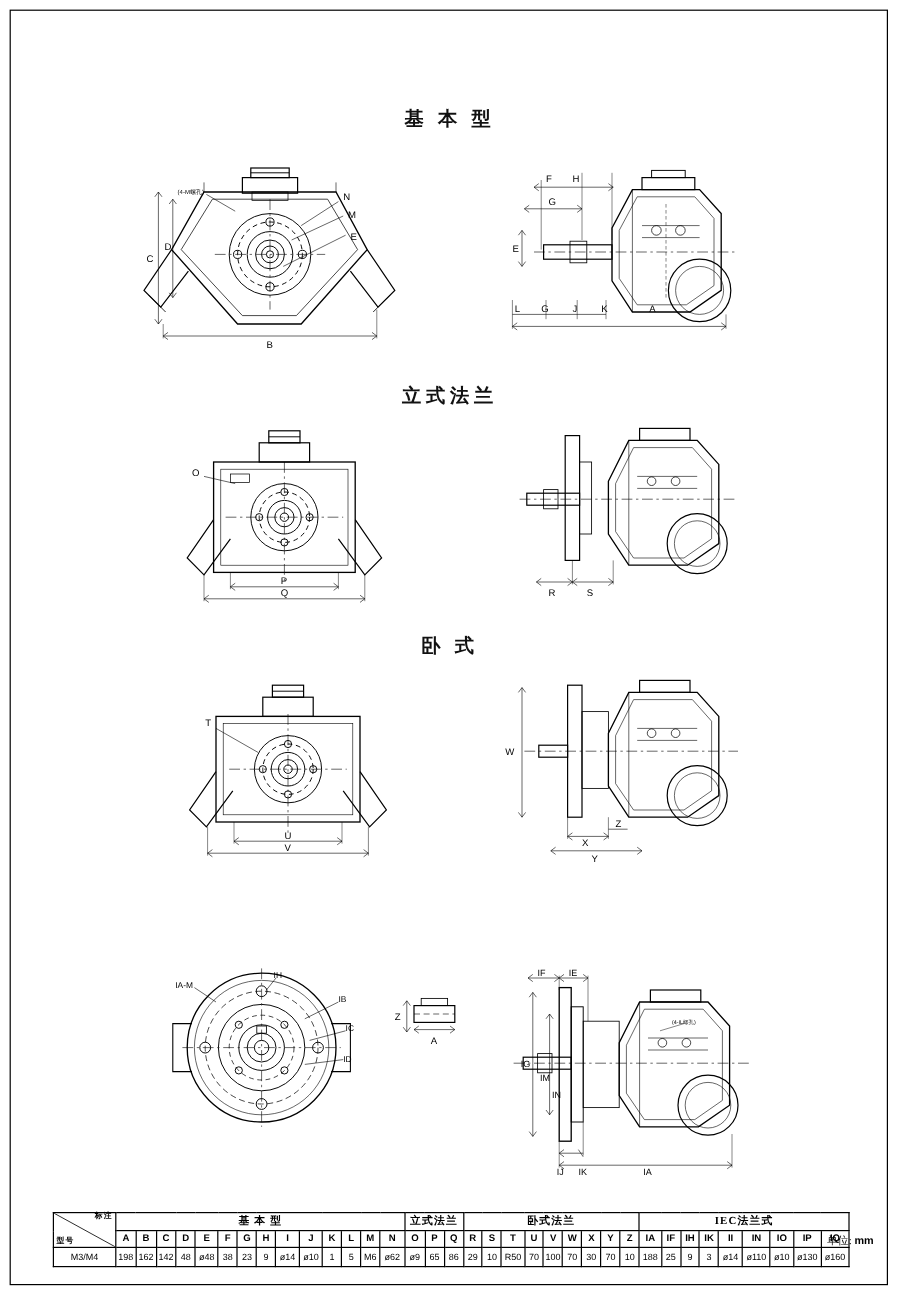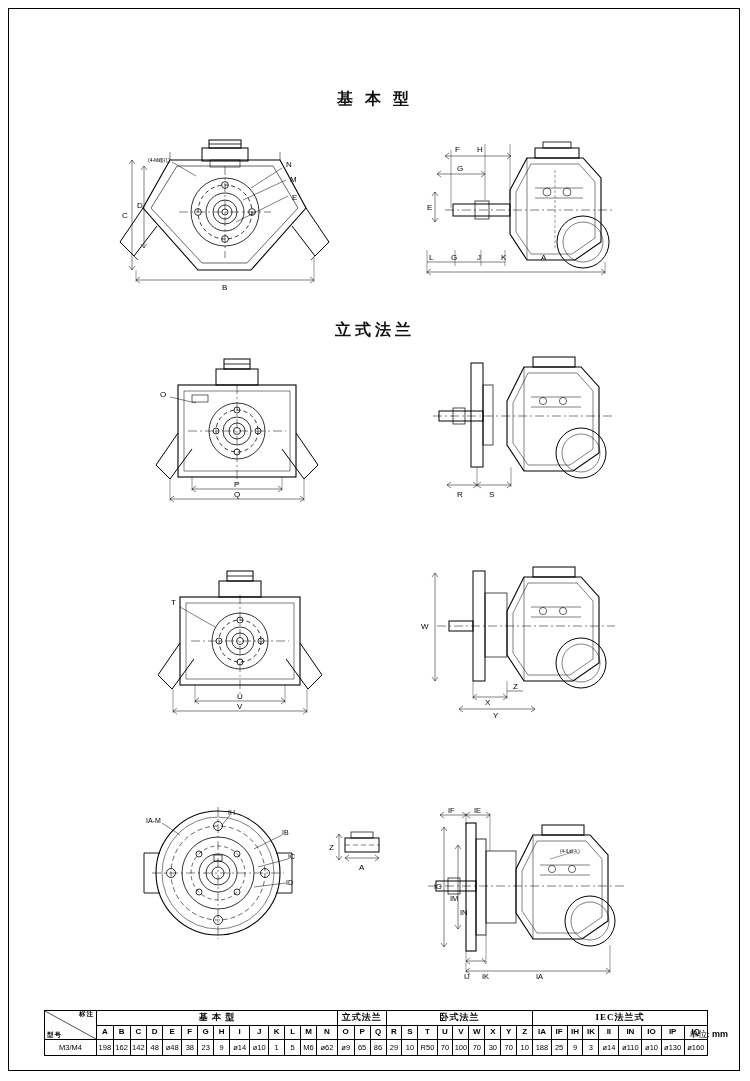--- a/index.html
+++ b/index.html
@@ -234,20 +234,21 @@
         <line x1="52" y1="122" x2="52" y2="142" stroke-width="0.4"></line>
         <line x1="86" y1="122" x2="86" y2="142" stroke-width="0.4"></line>
       </g>
       <g font-family="Liberation Sans, sans-serif" font-size="8" fill="#000">
         <text x="32" y="152">R</text>
         <text x="64" y="152">S</text>
       </g>
     </svg>
   </div>
 
+  <div class="section-title" style="top:528px;">卧  式</div>
 
   <div class="fig" style="left:135px;top:555px;">
     <svg width="220" height="165" viewBox="0 0 220 165">
       <g stroke="#000" fill="none" stroke-width="0.8">
         <rect x="45" y="42" width="120" height="88" stroke-width="1.1"></rect>
         <rect x="51" y="48" width="108" height="76" stroke-width="0.5"></rect>
         <rect x="84" y="26" width="42" height="16" stroke-width="1"></rect>
         <rect x="92" y="16" width="26" height="10" stroke-width="1"></rect>
         <line x1="92" y1="21" x2="118" y2="21"></line>
         <path d="M45,88 L23,120 L37,134 L59,104" stroke-width="1"></path>

